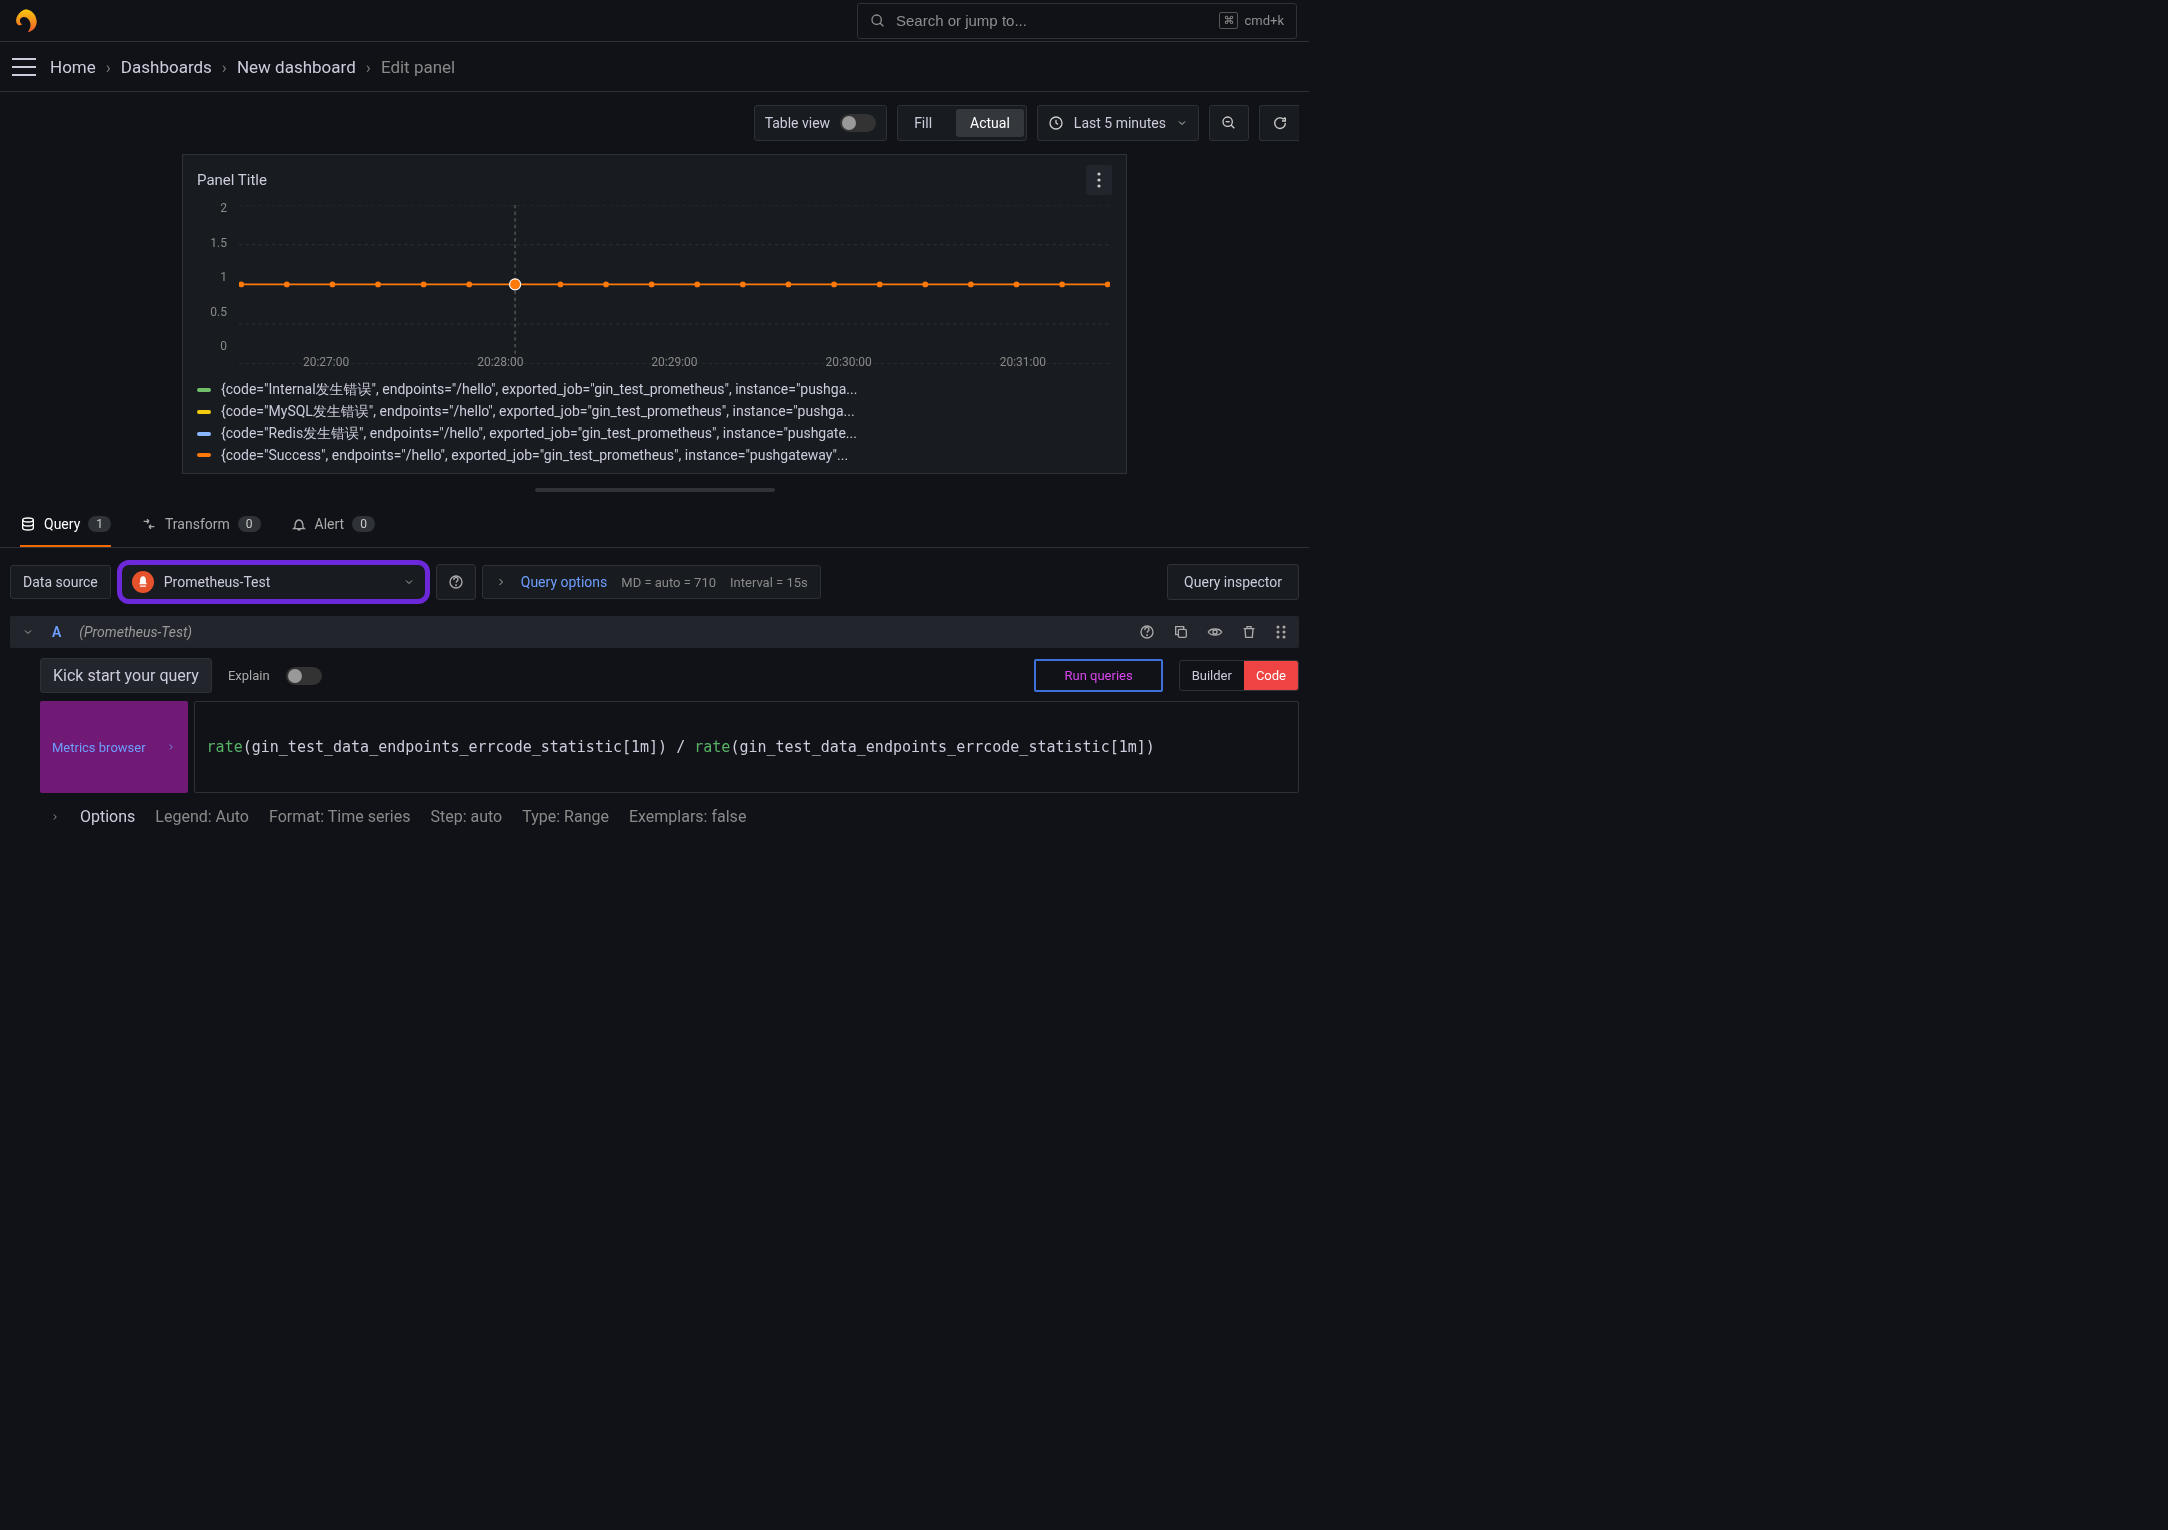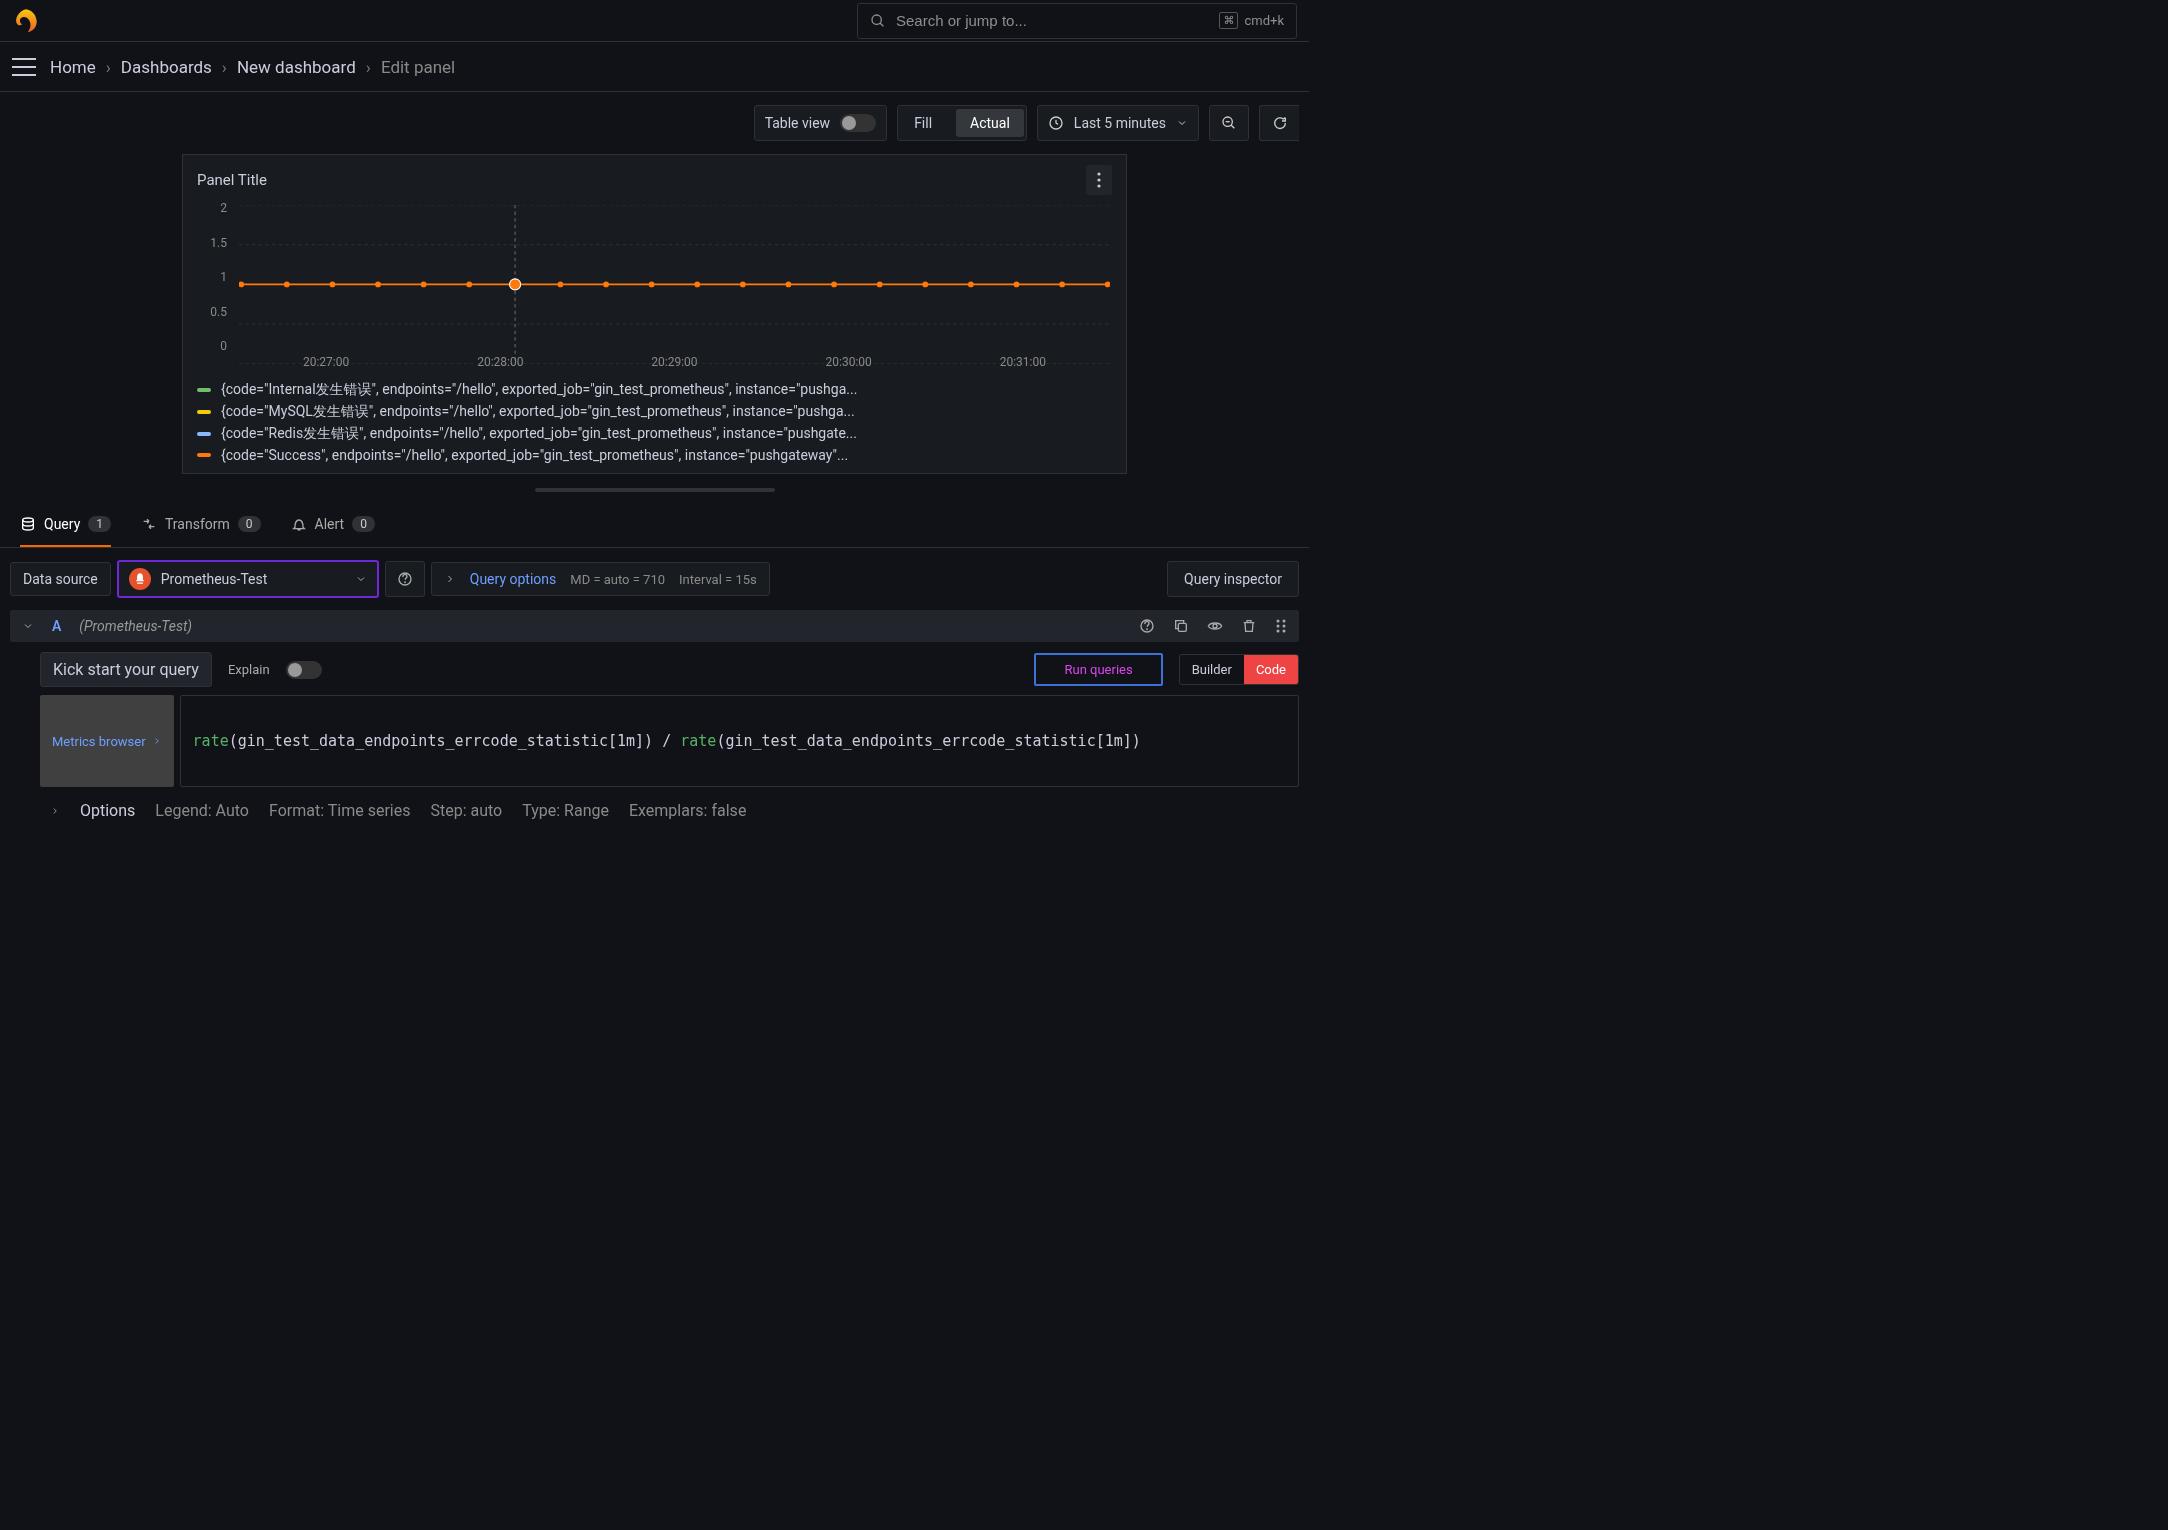--- a/index.html
+++ b/index.html
@@ -215,27 +215,27 @@
   padding: 12px 10px;
 }
 .ds-label {
   background: #181b1f;
   border: 1px solid #2c3235;
   border-radius: 3px;
   padding: 8px 12px;
 }
 .ds-picker {
   background: #181b1f;
-  border: 2px solid #6d28d9;
-  border-radius: 3px;
+  border: 5px solid #6d28d9;
+  border-radius: 12px;
   padding: 6px 10px;
   display: flex;
   align-items: center;
   gap: 10px;
-  width: 262px;
+  width: 313px;
   cursor: pointer;
 }
 .prom-icon {
   width: 22px; height: 22px; border-radius: 50%;
   background: #e6522c;
   display: flex; align-items: center; justify-content: center;
 }
 .qopt {
   background: #181b1f;
   border: 1px solid #2c3235;
@@ -299,29 +299,29 @@
   overflow: hidden;
 }
 .mode-btn { padding: 7px 12px; font-size: 13px; cursor: pointer; }
 .mode-btn.active { background: #ef4444; color: #fff; }
 .mb-row {
   display: flex;
   gap: 6px;
   margin: 8px 10px 0 40px;
 }
 .mb-btn {
-  background: #404040;
+  background: #701a75;
   border-radius: 2px;
   padding: 9px 12px;
   color: #6e9fff;
   cursor: pointer;
   font-size: 13px;
   display: flex;
   align-items: center;
-  gap: 6px;
+  gap: 20px;
 }
 .code-area {
   flex: 1;
   background: #111217;
   border: 1px solid #2c3235;
   border-radius: 2px;
   padding: 36px 12px;
   font-family: "SF Mono", Menlo, monospace;
   font-size: 15px;
   color: #ccccdc;

